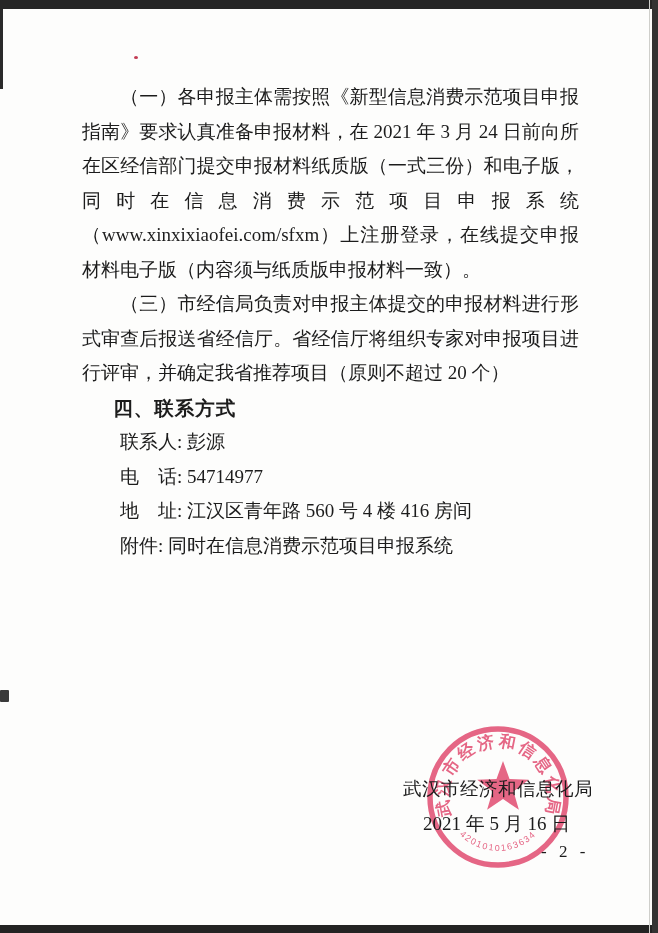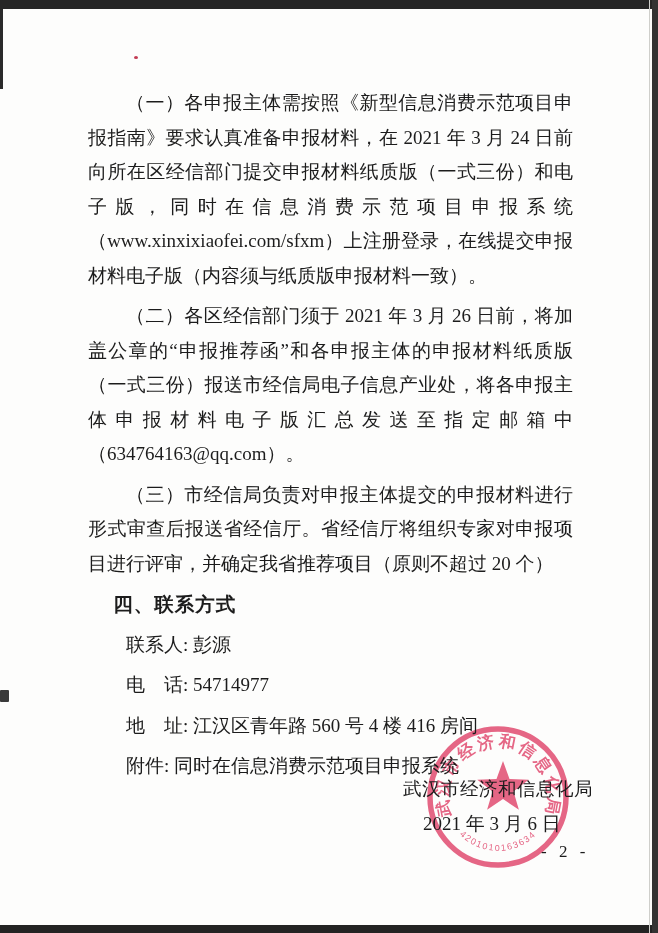--- a/index.html
+++ b/index.html
@@ -18,21 +18,21 @@
   .edge-left-line{position:absolute;left:0;top:9px;width:3px;height:80px;background:#2a2a2a;}
   .edge-left-blob{position:absolute;left:0;top:690px;width:9px;height:12px;background:#3a3a3a;border-radius:1px;}
   .red-speck{position:absolute;left:134px;top:56px;width:4px;height:3px;background:#c23a52;border-radius:50%;}
 
   .doc{
     position:absolute;left:82px;top:80px;width:497px;
     font-size:19px;line-height:34.5px;
     text-align:justify;
     z-index:2;
   }
-  .doc p{margin:6px;text-indent:2em;text-align:justify;text-align-last:left;}
+  .doc p{margin:0;text-indent:2em;text-align:justify;text-align-last:left;}
   .doc h3{
     margin:0;font-size:19.5px;line-height:34.5px;font-weight:700;
     font-family:"Liberation Sans","DejaVu Sans",sans-serif;
     letter-spacing:1px;text-indent:1.6em;text-align:left;
   }
   .contact-line{margin:0;text-indent:1.8em;text-align:left;}
   .attachment-line{margin:27px 0 0 0;text-indent:1.6em;text-align:left;}
 
   .sig-issuer{
     position:absolute;left:403px;top:776px;z-index:3;
@@ -65,31 +65,30 @@
     <text font-size="16.5" font-weight="bold" fill="#e0456b" letter-spacing="3">
       <textPath href="#sealArcTop" startOffset="50%" text-anchor="middle">武汉市经济和信息化局</textPath>
     </text>
     <text font-size="9" fill="#e0456b" letter-spacing="1.6">
       <textPath href="#sealArcBottom" startOffset="50%" text-anchor="middle">4201010163634</textPath>
     </text>
   </svg>
 
   <div class="doc">
     <p>（一）各申报主体需按照《新型信息消费示范项目申报指南》要求认真准备申报材料，在 2021 年 3 月 24 日前向所在区经信部门提交申报材料纸质版（一式三份）和电子版，同时在信息消费示范项目申报系统（www.xinxixiaofei.com/sfxm）上注册登录，在线提交申报材料电子版（内容须与纸质版申报材料一致）。</p>
-    <p>（二）各区经信部门须于 2021 年 3 月 26 日前，将加盖公章的“申报推荐函”和各申报主体的申报材料纸质版（一式三份）报送市经信局电子信息产业处，将各申报主体申报材料电子版汇总发送至指定邮箱中（634764163@qq.com）。</p>
     <p>（三）市经信局负责对申报主体提交的申报材料进行形式审查后报送省经信厅。省经信厅将组织专家对申报项目进行评审，并确定我省推荐项目（原则不超过 20 个）</p>
     <h3>四、联系方式</h3>
     <p class="contact-line">联系人: 彭源</p>
     <p class="contact-line">电　话: 54714977</p>
     <p class="contact-line">地　址: 江汉区青年路 560 号 4 楼 416 房间</p>
     <p class="attachment-line">附件: 同时在信息消费示范项目申报系统</p>
   </div>
 
   <div class="sig-issuer">武汉市经济和信息化局</div>
-  <div class="sig-date">2021 年 3 月 6 日</div>
+  <div class="sig-date">2021 年 5 月 16 日</div>
   <div class="page-num">- 2 -</div>
 
   <div class="edge-top"></div>
   <div class="edge-bottom"></div>
   <div class="edge-right-line"></div>
   <div class="edge-right"></div>
   <div class="edge-left-line"></div>
   <div class="edge-left-blob"></div>
   <div class="red-speck"></div>
 

